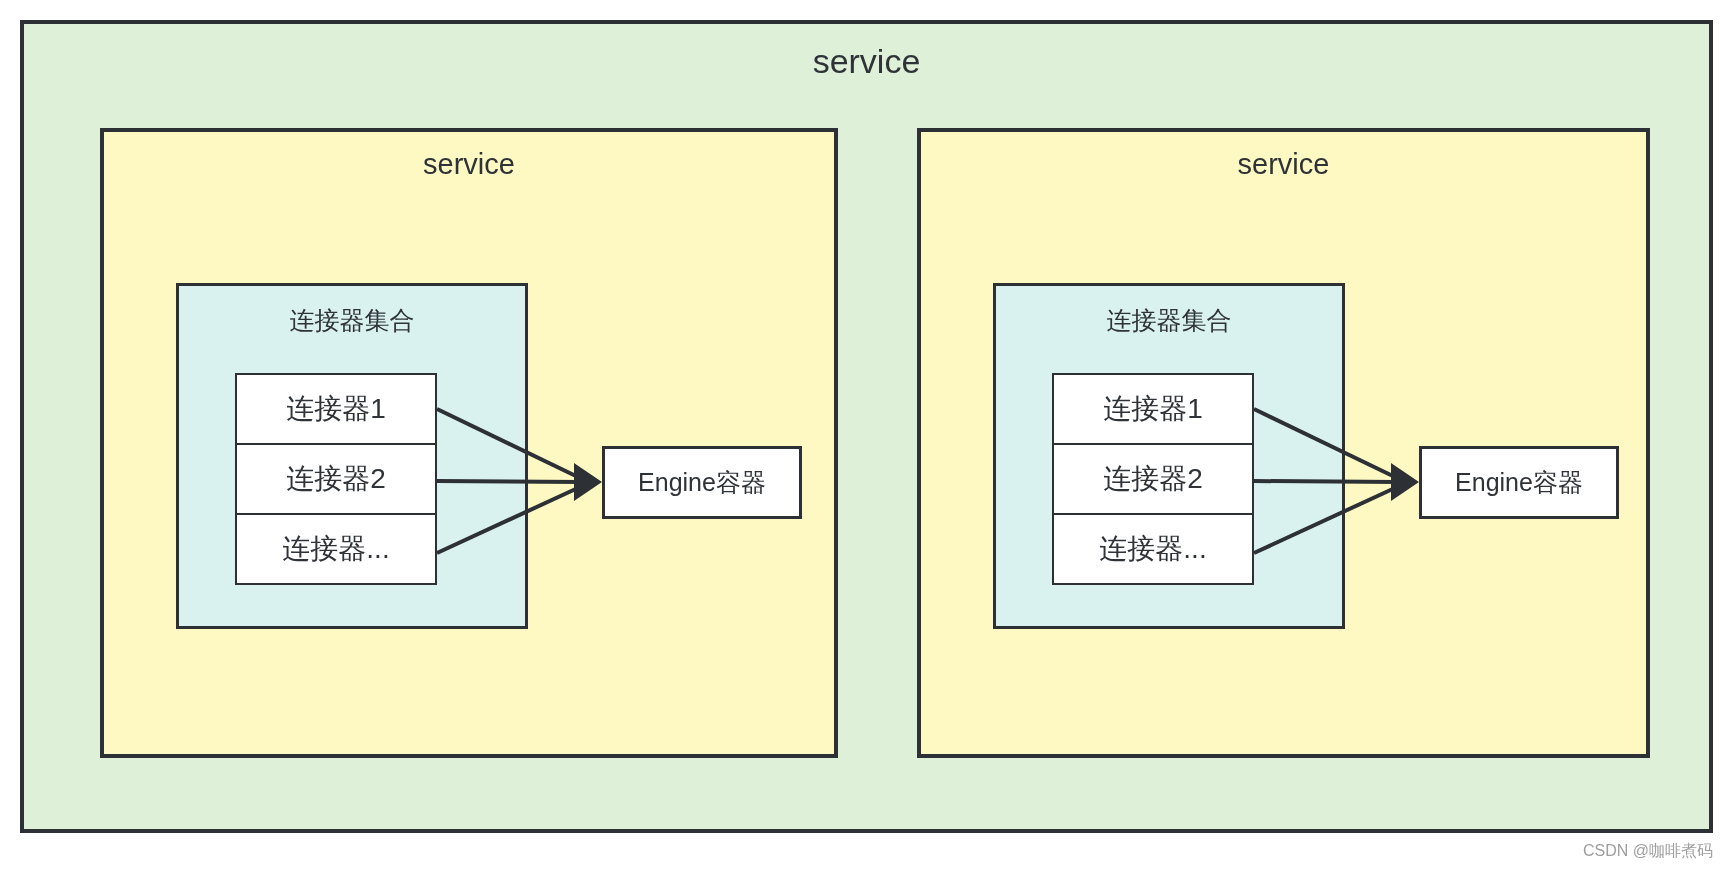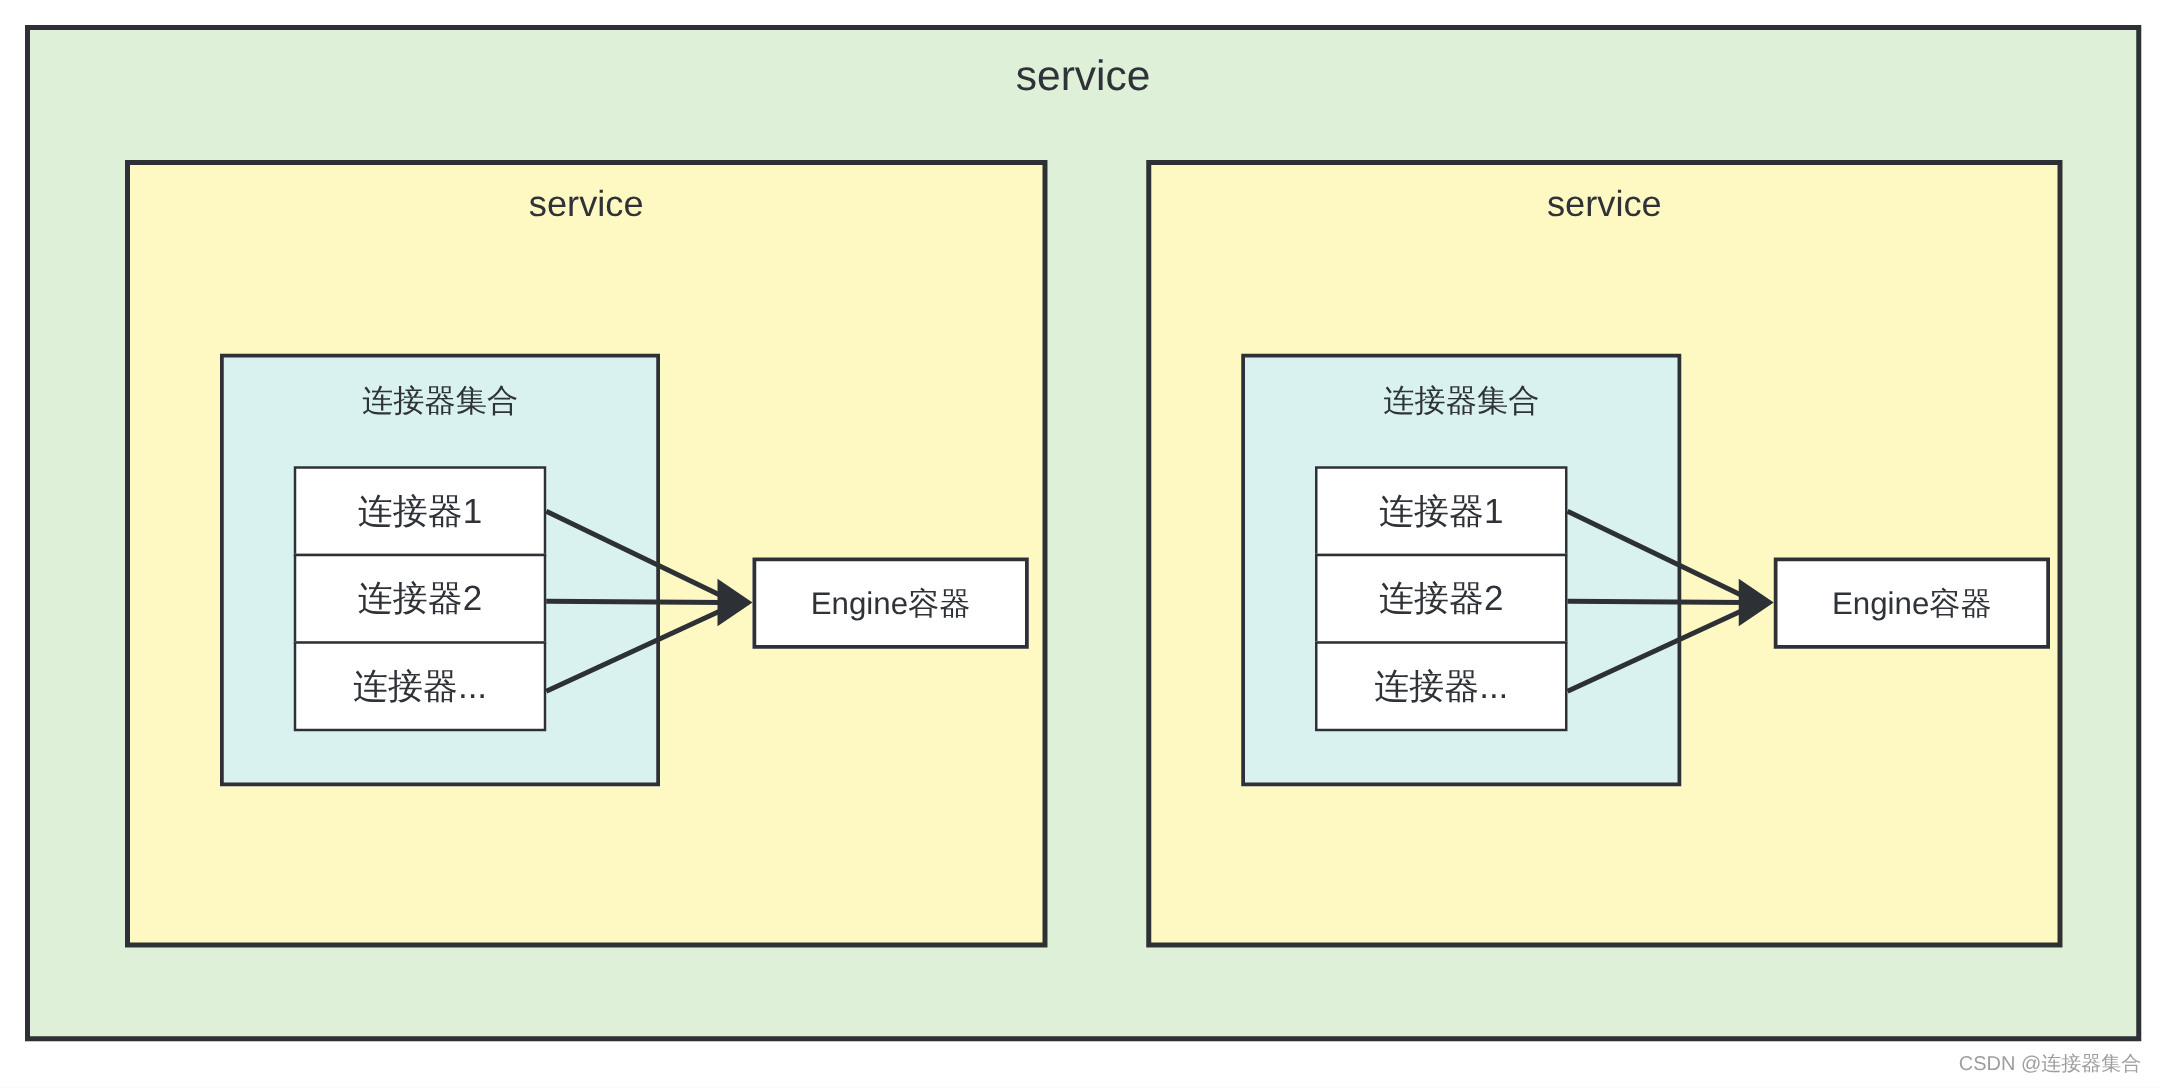--- a/index.html
+++ b/index.html
@@ -81,21 +81,21 @@
     align-items: center;
     justify-content: center;
     font-size: 28px;
     color: #2f3338;
   }
   .connector-row:first-child { margin-top: 0; text-align: right; }
   
   .engine-box {
     position: absolute;
     left: 498px; top: 314px;
-    width: 221px; height: 73px;
+    width: 200px; height: 73px;
     background: #ffffff;
     border: 3px solid #2d3136;
     display: flex;
     align-items: center;
     justify-content: center;
     font-size: 25px;
     color: #2f3338;
   }
   
   .arrows {
@@ -160,15 +160,15 @@
     </g>
     <polygon points="602,482 574,463 574,501" fill="#2d3136" stroke="none"></polygon>
     <g stroke="#2d3136" stroke-width="4" fill="none">
       <line x1="1254" y1="409" x2="1397" y2="478"></line>
       <line x1="1254" y1="481" x2="1397" y2="482"></line>
       <line x1="1254" y1="553" x2="1397" y2="487"></line>
     </g>
     <polygon points="1419,482 1391,463 1391,501" fill="#2d3136" stroke="none"></polygon>
   </svg>
 
-  <div class="watermark">CSDN @连接器集合</div>
+  <div class="watermark">CSDN @咖啡煮码</div>
 
 </div>
 
 </body></html>

